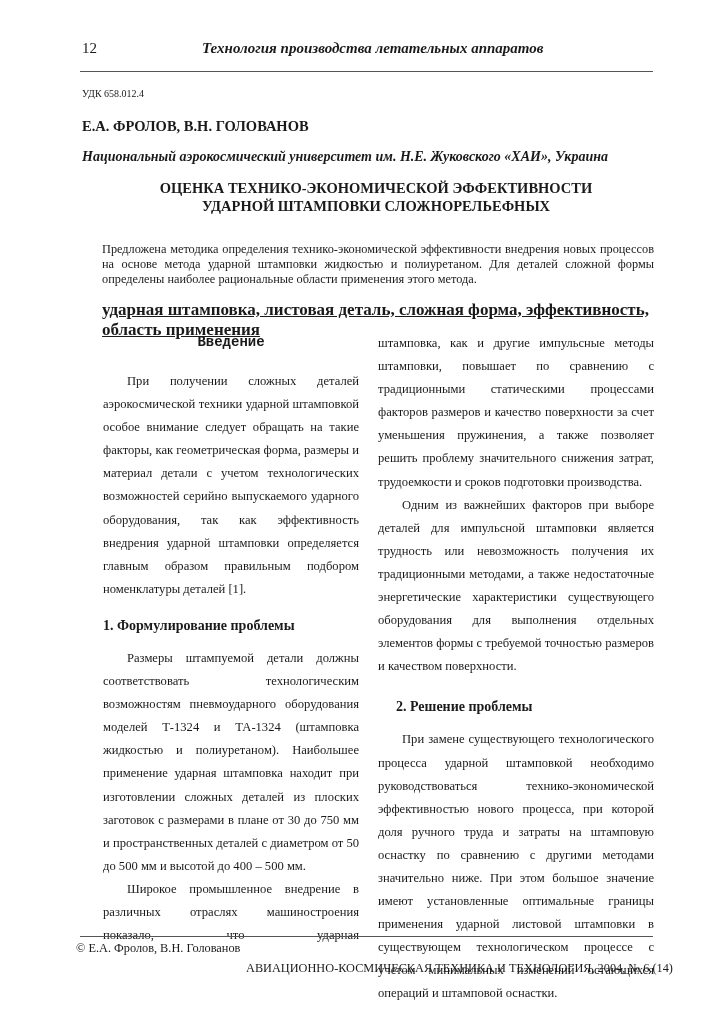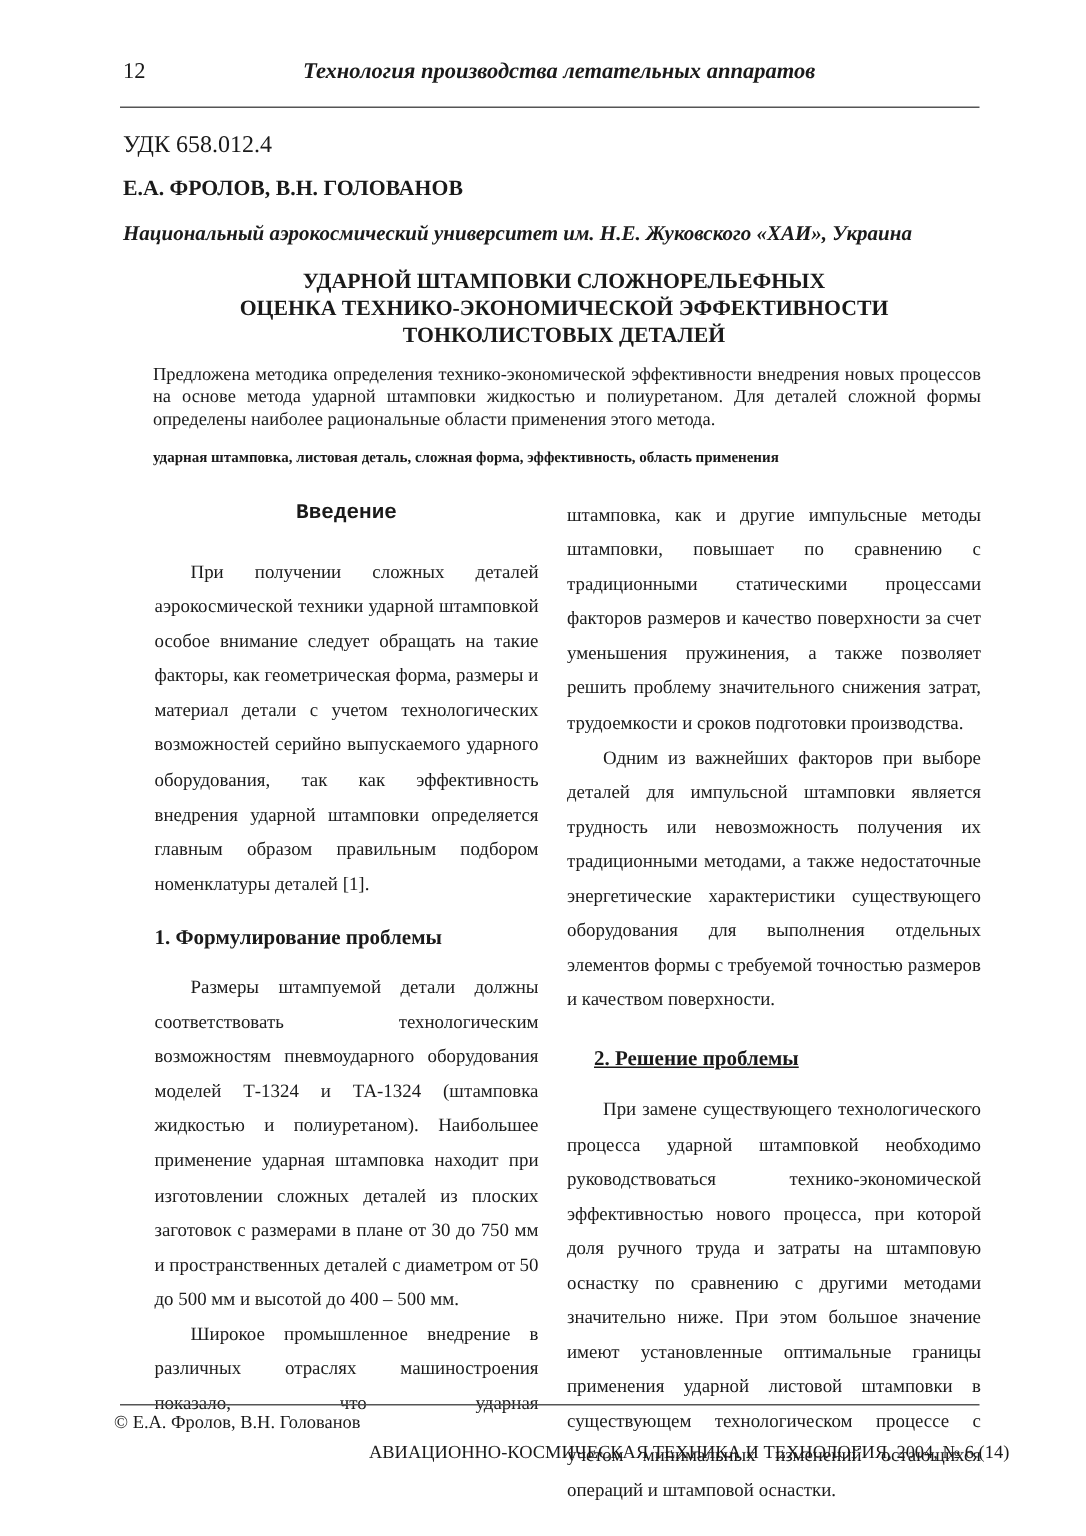--- a/index.html
+++ b/index.html
@@ -5,39 +5,39 @@
   html, body { margin: 0; padding: 0; background: #ffffff; }
   body { width: 724px; height: 1024px; position: relative; overflow: hidden;
          font-family: "Liberation Serif", "DejaVu Serif", serif; color: #1a1a1a; }
   .page { position: absolute; left: 14px; top: 0; width: 724px; height: 820px; }
 
   .running-head { position: absolute; left: 68px; top: 40px; width: 572px; height: 22px; }
   .page-number { position: absolute; left: 0; top: 0; font-size: 15px; }
   .journal-section { position: absolute; left: 120px; top: 0; font-size: 15px; font-style: italic; font-weight: bold; }
   .rule-top { position: absolute; left: 66px; top: 71px; width: 573px; height: 1px; background: #555; }
 
-  .udc { position: absolute; left: 68px; top: 88px; font-size: 16px; }
+  .udc { position: absolute; left: 68px; top: 88px; font-size: 10px; }
   .authors { position: absolute; left: 68px; top: 118px; font-size: 14.5px; font-weight: bold; }
   .affiliation { position: absolute; left: 68px; top: 149px; font-size: 14px; font-weight: bold; font-style: italic; }
 
   .title { position: absolute; left: 60px; top: 179px; width: 604px; text-align: center;
            font-size: 14.5px; font-weight: bold; line-height: 18px; }
 
   .abstract { position: absolute; left: 88px; top: 242px; width: 552px; font-size: 12.3px;
               line-height: 15px; text-align: justify; }
-  .keywords { position: absolute; left: 88px; top: 300px; width: 560px; font-size: 10px; font-weight: bold; }
+  .keywords { position: absolute; left: 88px; top: 300px; width: 560px; font-size: 17px; font-weight: bold; text-decoration: underline; }
 
   .col { position: absolute; font-size: 12.6px; line-height: 23.1px; text-align: justify; }
   .col-left { left: 89px; top: 332px; width: 256px; }
   .col-right { left: 364px; top: 332px; width: 276px; }
   .col p { margin: 0; text-indent: 24px; }
   .col h2 { margin: 0; font-size: 14px; font-weight: bold; }
   .h-intro { text-align: center; height: 26px; line-height: 20px; margin-bottom: 12px !important; font-family: Liberation Mono, monospace; }
   .h-sec1 { height: 30px; line-height: 30px; margin-top: 10px !important; margin-bottom: 6px !important; }
-  .h-sec2 { height: 30px; line-height: 30px; margin-top: 14px !important; margin-bottom: 6px !important; padding-left: 18px; text-decoration: underline; }
+  .h-sec2 { height: 30px; line-height: 30px; margin-top: 14px !important; margin-bottom: 6px !important; padding-left: 18px; }
 
   .rule-bottom { position: absolute; left: 66px; top: 936px; width: 573px; height: 1px; background: #555; }
   .copyright { position: absolute; left: 62px; top: 941px; font-size: 12.3px; }
   .journal-footer { position: absolute; left: 232px; top: 961px; font-size: 12.3px; }
 </style>
 </head>
 <body>
 
 <div class="page">
 
@@ -45,23 +45,22 @@
     <span class="page-number">12</span>
     <span class="journal-section">Технология производства летательных аппаратов</span>
   </div>
   <div class="rule-top"></div>
 
   <div class="udc">УДК 658.012.4</div>
   <div class="authors">Е.А. ФРОЛОВ, В.Н. ГОЛОВАНОВ</div>
   <div class="affiliation">Национальный аэрокосмический университет им. Н.Е. Жуковского «ХАИ», Украина</div>
 
   <div class="title">
+    <div>ОЦЕНКА ТЕХНИКО-ЭКОНОМИЧЕСКОЙ ЭФФЕКТИВНОСТИ</div>
     <div>УДАРНОЙ ШТАМПОВКИ СЛОЖНОРЕЛЬЕФНЫХ</div>
-    <div>ОЦЕНКА ТЕХНИКО-ЭКОНОМИЧЕСКОЙ ЭФФЕКТИВНОСТИ</div>
-    <div>ТОНКОЛИСТОВЫХ ДЕТАЛЕЙ</div>
   </div>
 
   <div class="abstract">Предложена методика определения технико-экономической эффективности внедрения новых процессов на основе метода ударной штамповки жидкостью и полиуретаном. Для деталей сложной формы определены наиболее рациональные области применения этого метода.</div>
   <div class="keywords">ударная штамповка, листовая деталь, сложная форма, эффективность, область применения</div>
 
   <div class="col col-left">
     <h2 class="h-intro">Введение</h2>
     <p>При получении сложных деталей аэрокосмической техники ударной штамповкой особое внимание следует обращать на такие факторы, как геометрическая форма, размеры и материал детали с учетом технологических возможностей серийно выпускаемого ударного оборудования, так как эффективность внедрения ударной штамповки определяется главным образом правильным подбором номенклатуры деталей [1].</p>
     <h2 class="h-sec1">1. Формулирование проблемы</h2>
     <p>Размеры штампуемой детали должны соответствовать технологическим возможностям пневмоударного оборудования моделей Т-1324 и ТА-1324 (штамповка жидкостью и полиуретаном). Наибольшее применение ударная штамповка находит при изготовлении сложных деталей из плоских заготовок с размерами в плане от 30 до 750 мм и пространственных деталей с диаметром от 50 до 500 мм и высотой до 400 – 500 мм.</p>

